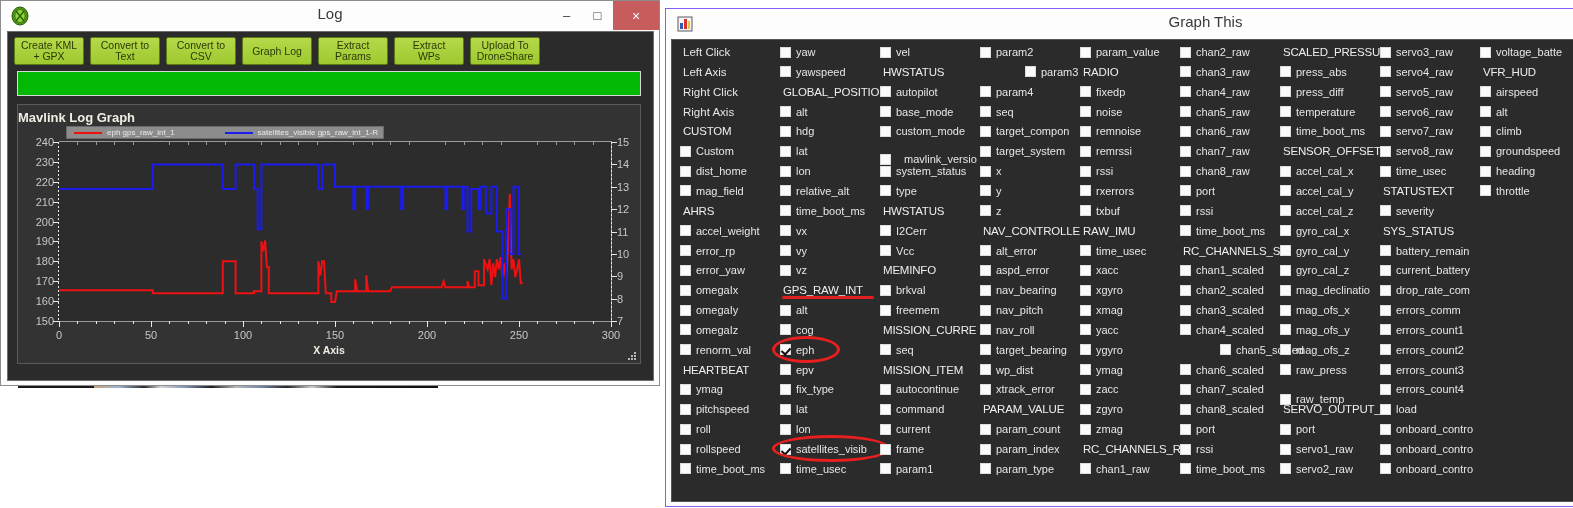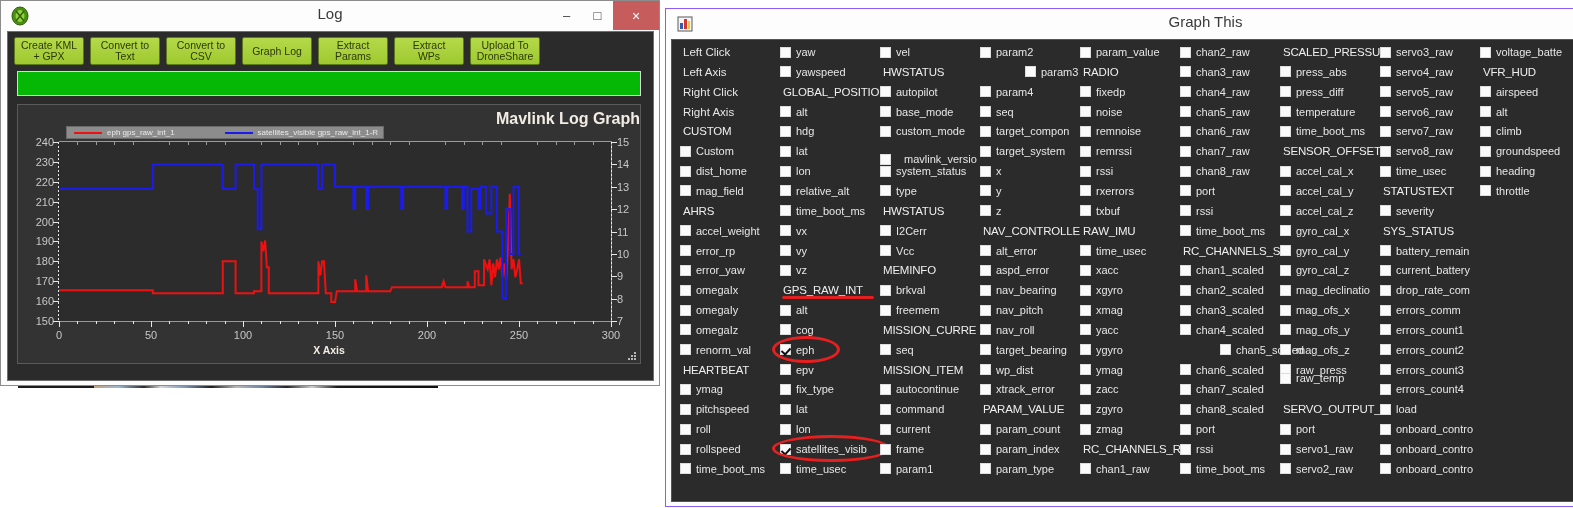--- a/index.html
+++ b/index.html
@@ -20,21 +20,21 @@
   #log-body{position:absolute;left:6px;top:30px;right:5px;bottom:4px;background:#2b2b2b;border:1px solid #6f6f6f;}
   .toolbar{position:absolute;left:6px;top:5px;display:flex;gap:6px;}
   .tbtn{width:70px;height:28px;background:linear-gradient(#b5d94a,#9ec92f);
         border:1px solid #5d7a18;border-radius:2px;color:#2d3a08;font-size:10.5px;
         display:flex;align-items:center;justify-content:center;text-align:center;line-height:11px;
         box-sizing:border-box;}
   .progressbar{position:absolute;left:9px;top:39px;right:12px;height:25px;background:#06b806;border:1px solid #d8d8d8;box-sizing:border-box;}
 
   
   .chart-panel{position:absolute;left:9px;top:72px;right:12px;bottom:16px;background:#333333;border:1px solid #5a5a5a;box-sizing:border-box;}
-  .chart-title{position:absolute;left:0;right:0;top:5px;text-align:right;color:#f2ede4;font-size:16px;font-weight:bold;}
+  .chart-title{position:absolute;left:0;right:0;top:5px;text-align:left;color:#f2ede4;font-size:13px;font-weight:bold;}
   .legend{position:absolute;left:48px;top:21px;width:318px;height:13px;background:#8c8c8c;border:1px solid #6a6a6a;box-sizing:border-box;display:flex;align-items:center;}
   .legend-item{display:flex;align-items:center;font-size:8px;color:#e9e9e9;}
   .legend-item:first-child{margin-left:7px;}
   .legend-item:last-child{margin-left:50px;}
   .legend-swatch{width:28px;height:2px;margin-right:5px;}
   .plot{position:absolute;left:41px;top:36px;right:28px;bottom:42px;background:#2c2c2c;
         border-top:1px solid #9a9a9a;border-right:1px solid #9a9a9a;}
   .ytick{position:absolute;right:100%;margin-right:5px;transform:translateY(-50%);font-size:11px;color:#c7c7c7;white-space:nowrap;}
   .ytick-r{position:absolute;left:100%;margin-left:6px;transform:translateY(-50%);font-size:11px;color:#c7c7c7;white-space:nowrap;}
   .ytick-mark{position:absolute;right:100%;width:6px;height:1px;background:#e8e8e8;}
@@ -860,21 +860,21 @@
           <span class="lbl">mag_ofs_y</span>
         </div>
         <div class="grow" style="top: 299.75px;">
           <span class="cb"></span>
           <span class="lbl">mag_ofs_z</span>
         </div>
         <div class="grow" style="top: 319.6px;">
           <span class="cb"></span>
           <span class="lbl">raw_press</span>
         </div>
-        <div class="grow" style="top: 328px;">
+        <div class="grow" style="top: 349px;">
           <span class="cb"></span>
           <span class="lbl">raw_temp</span>
         </div>
         <div class="grow" style="top: 359.3px;">
           <span class="hdr">SERVO_OUTPUT_</span>
         </div>
         <div class="grow" style="top: 379.15px;">
           <span class="cb"></span>
           <span class="lbl">port</span>
         </div>

